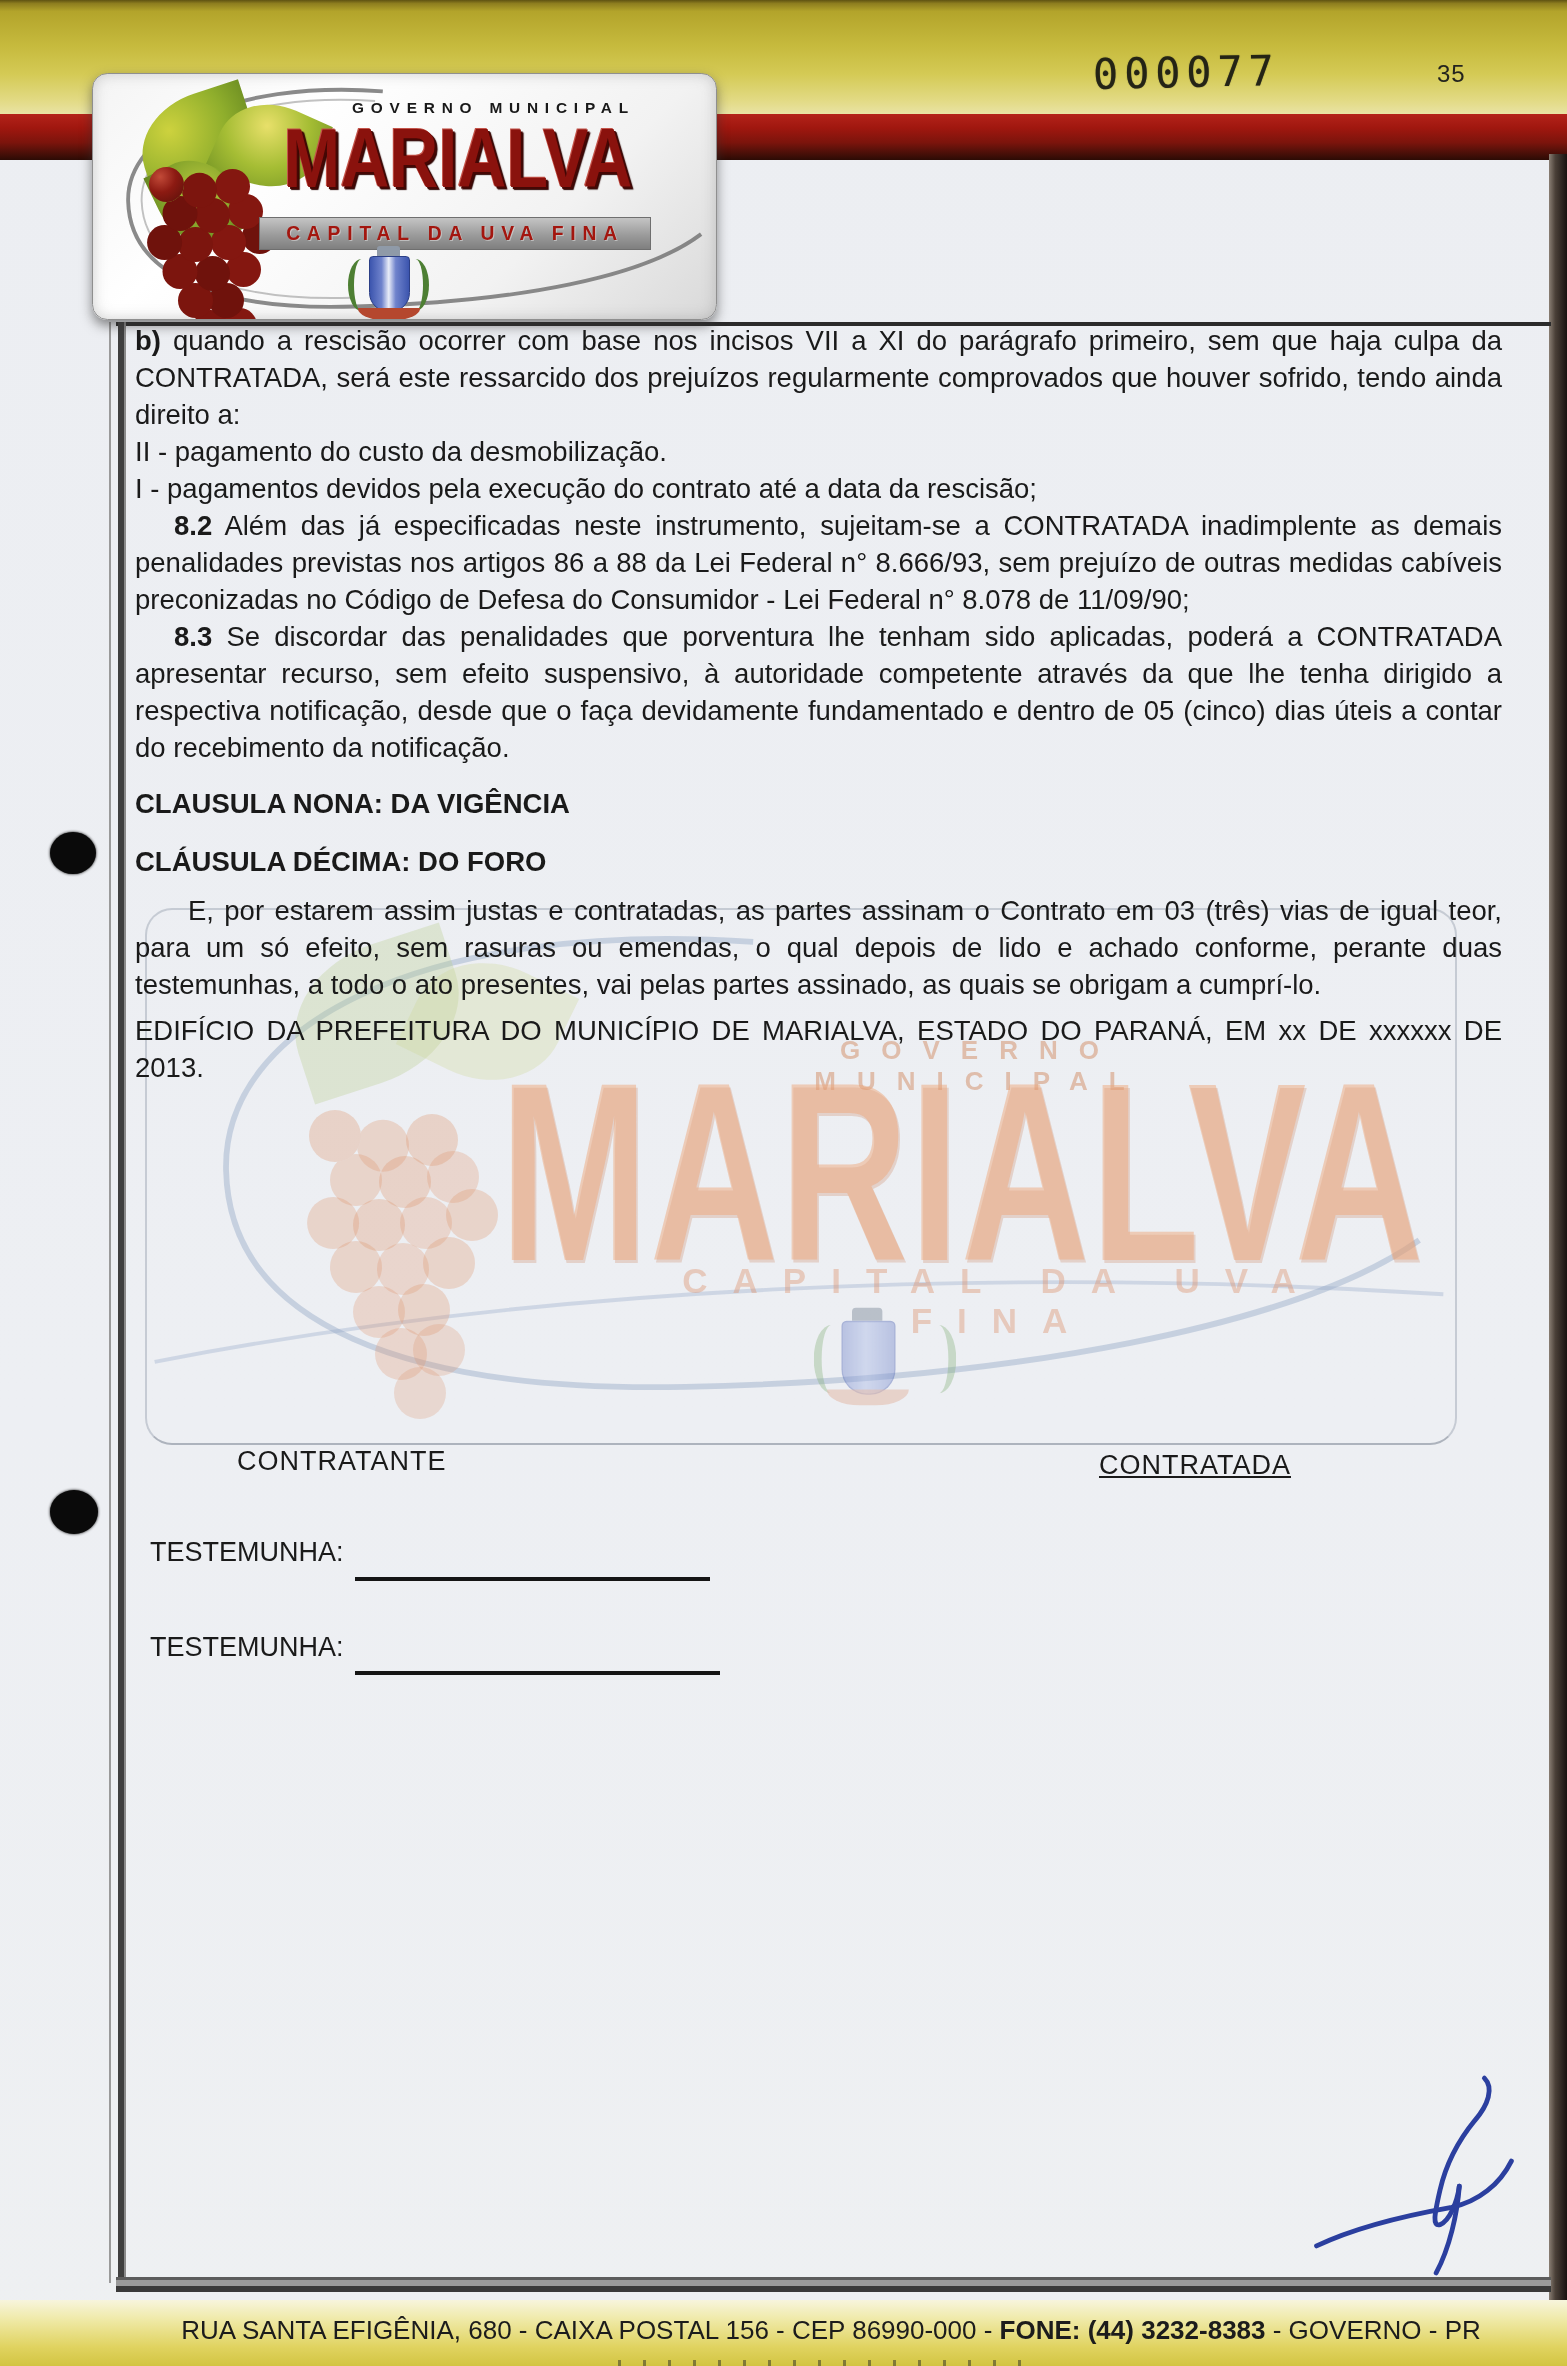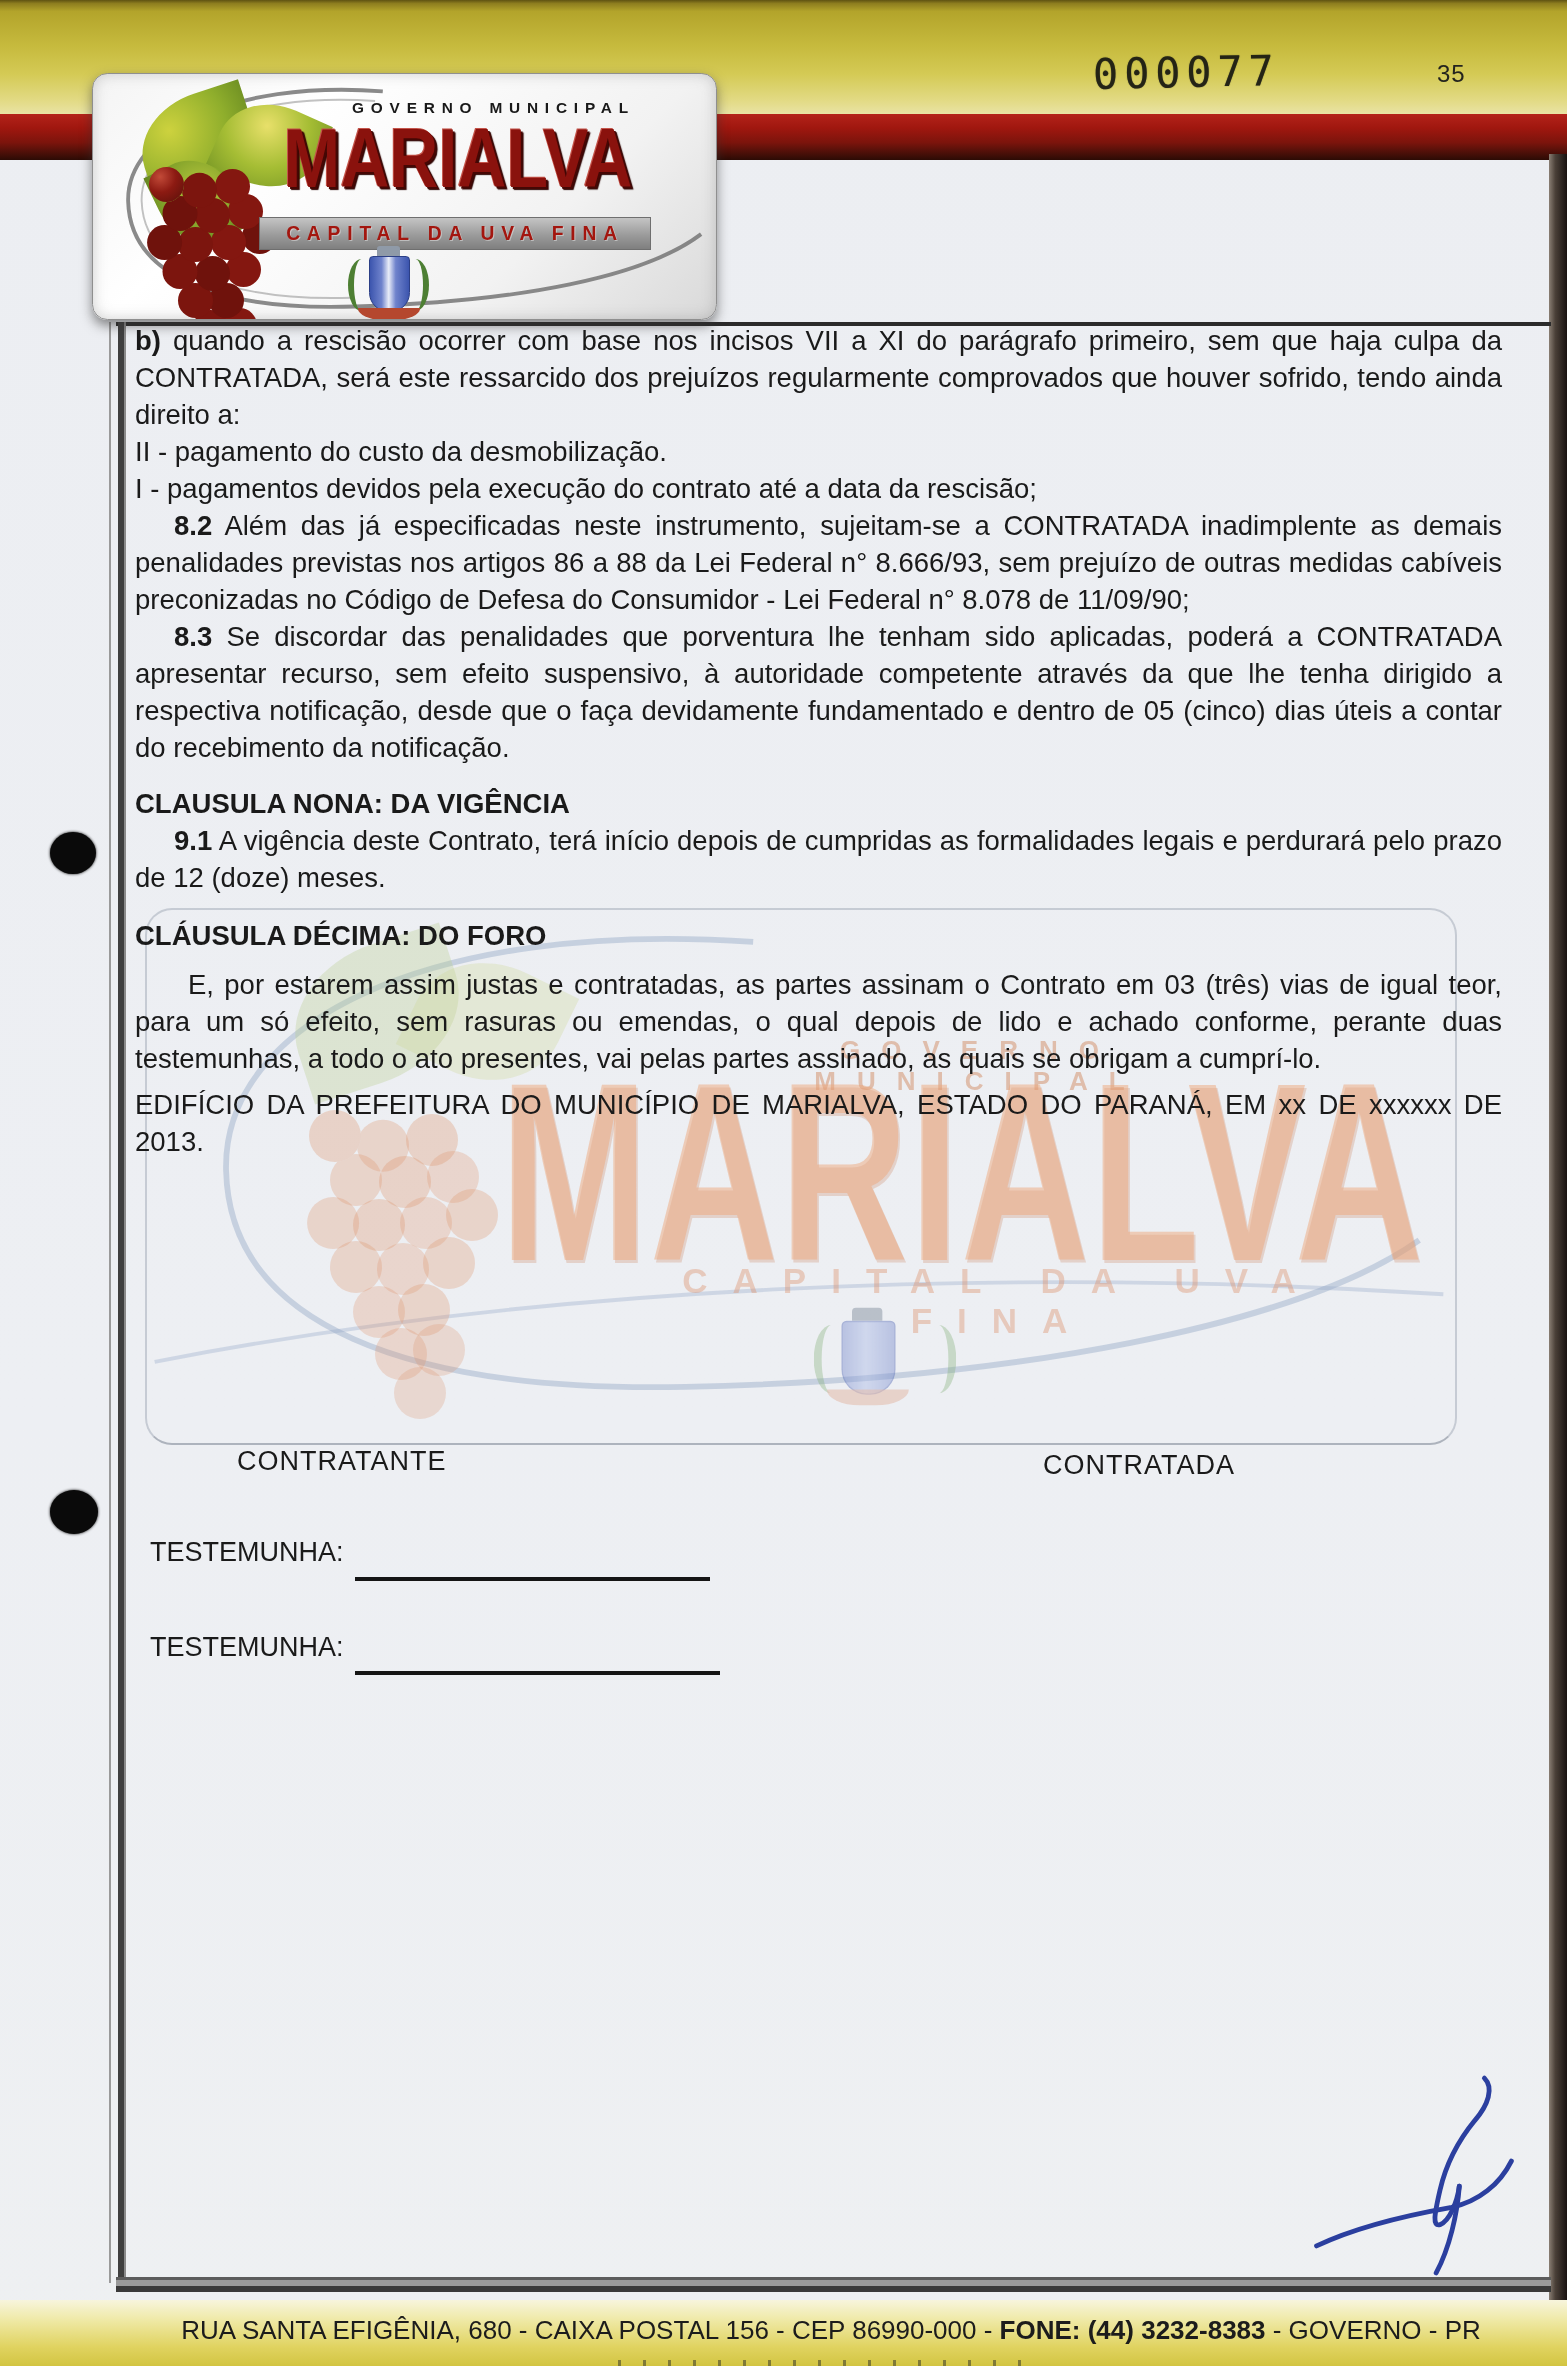--- a/index.html
+++ b/index.html
@@ -176,28 +176,27 @@
 <div class="abs hole" style="left:50px;top:832px;width:46px;height:42px;"></div>
 <div class="abs hole" style="left:50px;top:1490px;width:48px;height:44px;"></div>
 
 <div class="abs doc col" style="top:322px;">
   <p><b>b)</b><span> quando a rescisão ocorrer com base nos incisos VII a XI do parágrafo primeiro, sem que haja culpa da CONTRATADA, será este ressarcido dos prejuízos regularmente comprovados que houver sofrido, tendo ainda direito a:</span></p>
   <p>II - pagamento do custo da desmobilização.</p>
   <p>I - pagamentos devidos pela execução do contrato até a data da rescisão;</p>
   <p class="indent"><b>8.2</b><span> Além das já especificadas neste instrumento, sujeitam-se a CONTRATADA inadimplente as demais penalidades previstas nos artigos 86 a 88 da Lei Federal n° 8.666/93, sem prejuízo de outras medidas cabíveis preconizadas no Código de Defesa do Consumidor - Lei Federal n° 8.078 de 11/09/90;</span></p>
   <p class="indent"><b>8.3</b><span> Se discordar das penalidades que porventura lhe tenham sido aplicadas, poderá a CONTRATADA apresentar recurso, sem efeito suspensivo, à autoridade competente através da que lhe tenha dirigido a respectiva notificação, desde que o faça devidamente fundamentado e dentro de 05 (cinco) dias úteis a contar do recebimento da notificação.</span></p>
   <p class="heading" style="margin-top:19.3px;">CLAUSULA NONA: DA VIGÊNCIA</p>
-  <p class="indent"><b>9.1</b><span> A vigência deste Contrato, terá início depois de cumpridas as formalidades legais e perdurará pelo prazo de 12 (doze) meses.</span></p>
   <p class="heading" style="margin-top:21px;">CLÁUSULA DÉCIMA: DO FORO</p>
   <p class="indent-lg" style="margin-top:12px;">E, por estarem assim justas e contratadas, as partes assinam o Contrato em 03 (três) vias de igual teor, para um só efeito, sem rasuras ou emendas, o qual depois de lido e achado conforme, perante duas testemunhas, a todo o ato presentes, vai pelas partes assinado, as quais se obrigam a cumprí-lo.</p>
   <p style="margin-top:9px;">EDIFÍCIO DA PREFEITURA DO MUNICÍPIO DE MARIALVA, ESTADO DO PARANÁ, EM xx DE xxxxxx DE 2013.</p>
 </div>
 
 <div class="abs sig-label" style="left:237px;top:1446px;">CONTRATANTE</div>
-<div class="abs sig-label" style="left:1043px;top:1450px;">CONTRATADA</div>
+<div class="abs sig-label" style="left:1099px;top:1450px;text-decoration:underline;">CONTRATADA</div>
 
 <div class="abs witness" style="left:150px;top:1537px;">TESTEMUNHA:</div>
 <div class="abs wline" style="left:355px;top:1577px;width:355px;"></div>
 <div class="abs witness" style="left:150px;top:1632px;">TESTEMUNHA:</div>
 <div class="abs wline" style="left:355px;top:1671px;width:365px;"></div>
 
 <svg class="abs signature" width="217" height="208" viewBox="0 0 225 215">
   <g fill="none" stroke="#2b3f9f" stroke-width="5" stroke-linecap="round">
     <path d="M186,6 C196,16 190,34 176,50 C158,72 146,96 140,122 C134,148 132,160 140,158 C150,154 158,134 160,118"></path>
     <path d="M160,118 C158,146 150,182 136,208"></path>

